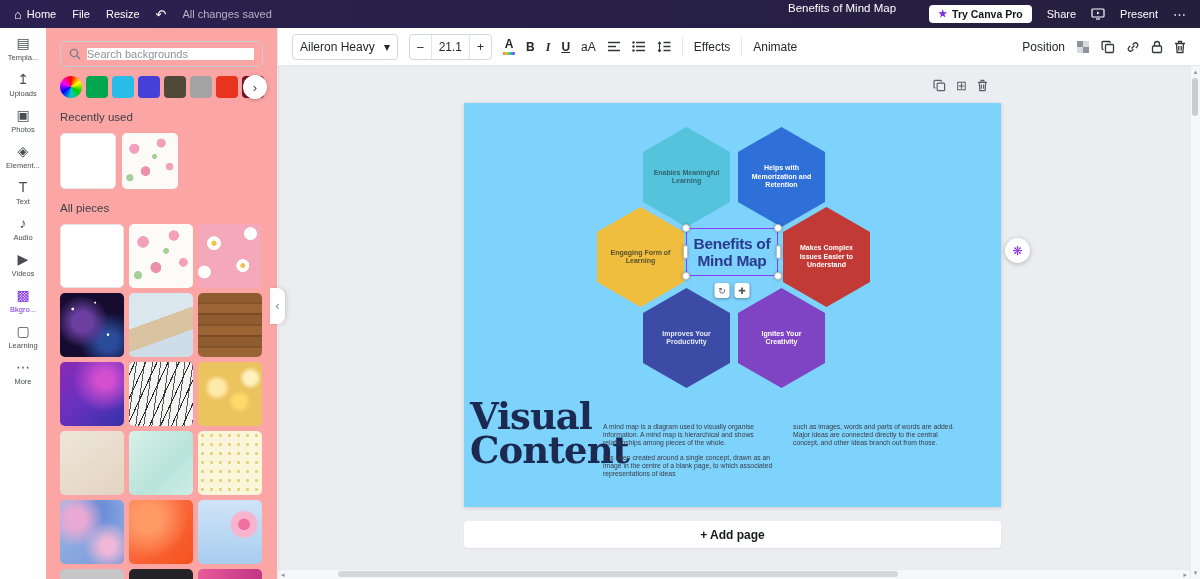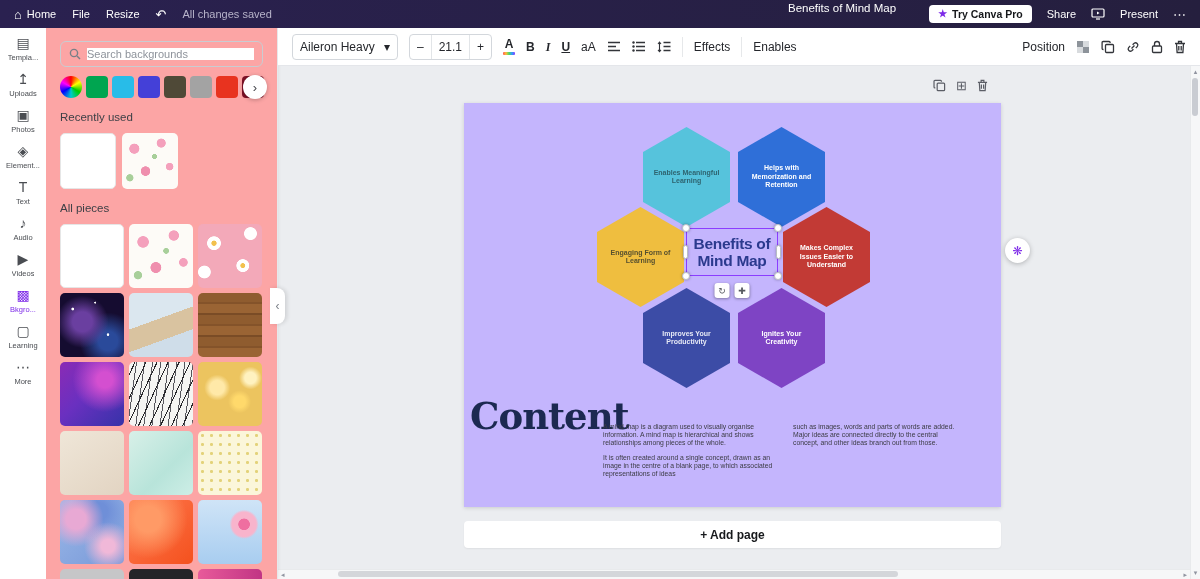--- a/index.html
+++ b/index.html
@@ -113,21 +113,21 @@
   .t-pink2 { background:linear-gradient(90deg,#e85a9a,#c13584); }
 
   .collapse-tab { position:absolute; left:270px; top:288px; width:15px; height:36px; background:#fff;
     border-radius:0 8px 8px 0; box-shadow:2px 0 4px rgba(0,0,0,.12); z-index:8; display:flex;
     align-items:center; justify-content:center; color:#7a7e86; font-size:12px; cursor:pointer; }
 
   
   .canvas { position:absolute; left:278px; top:66px; width:922px; height:513px; background:#ebedf0; }
   .page-controls { position:absolute; left:655px; top:12px; display:flex; gap:10px; align-items:center; color:#5b5e66; }
   .page-controls .glyph { font-size:13px; cursor:pointer; }
-  .page { position:absolute; left:186px; top:37px; width:537px; height:404px; background:#c4b5fd; box-shadow:0 1px 4px rgba(0,0,0,.14); }
+  .page { position:absolute; left:186px; top:37px; width:537px; height:404px; background:#7dd3fc; box-shadow:0 1px 4px rgba(0,0,0,.14); }
 
   .hex { position:absolute; width:87px; height:100px;
     clip-path:polygon(50% 0,100% 25%,100% 75%,50% 100%,0 75%,0 25%);
     display:flex; align-items:center; justify-content:center; cursor:pointer; }
   .hex span { font-size:7px; font-weight:700; line-height:8.5px; text-align:center; padding:0 9px; }
   .hx1{left:179px;top:24px} .hx2{left:274px;top:24px} .hx3{left:133px;top:104px}
   .hx4{left:319px;top:104px} .hx5{left:179px;top:185px} .hx6{left:274px;top:185px}
 
   .center-wrap { position:absolute; left:222px; top:125px; width:92px; height:48px; cursor:move; }
   .sel-border { position:absolute; inset:0; border:1.6px solid #8b3dff; }
@@ -257,21 +257,21 @@
     </div>
     <div class="icon-btn">
       <svg width="14" height="12" viewBox="0 0 14 12" fill="none">
         <path d="M6.5 1.5h7M6.5 5.5h7M6.5 9.5h7" stroke="#33353a" stroke-width="1.5"></path>
         <path d="M2.5 1.5v9M1 3l1.5-1.8L4 3M1 8.8l1.5 1.8L4 8.8" stroke="#33353a" stroke-width="1.1"></path>
         </svg>
     </div>
     <div class="vdiv"></div>
     <div class="tb-label">Effects</div>
     <div class="vdiv"></div>
-    <div class="tb-label">Enables</div>
+    <div class="tb-label">Animate</div>
 
     <div class="tb-label pos">Position</div>
     <div class="icon-btn">
       <svg width="14" height="14" viewBox="0 0 14 14">
         <rect x="1" y="1" width="6" height="6" fill="#8d939a"></rect>
           <rect x="7" y="7" width="6" height="6" fill="#8d939a"></rect>
         <rect x="7" y="1" width="6" height="6" fill="#d8dbde"></rect>
           <rect x="1" y="7" width="6" height="6" fill="#d8dbde"></rect>
         </svg>
     </div>
@@ -448,20 +448,21 @@
           <div class="tool">
               <span>↻</span>
             </div>
           <div class="tool">
               <span>✚</span>
             </div>
         </div>
       </div>
 
       <div class="heading" style="color: rgb(28, 41, 81);">
+        <div>Visual</div>
         <div>Content</div>
       </div>
 
       <div class="body-col bc1">
         <p>A mind map is a diagram used to visually organise information. A mind map is hierarchical and shows relationships among pieces of the whole.</p>
         <p>It is often created around a single concept, drawn as an image in the centre of a blank page, to which associated representations of ideas</p>
       </div>
       <div class="body-col bc2">
         <p>such as images, words and parts of words are added. Major ideas are connected directly to the central concept, and other ideas branch out from those.</p>
       </div>

